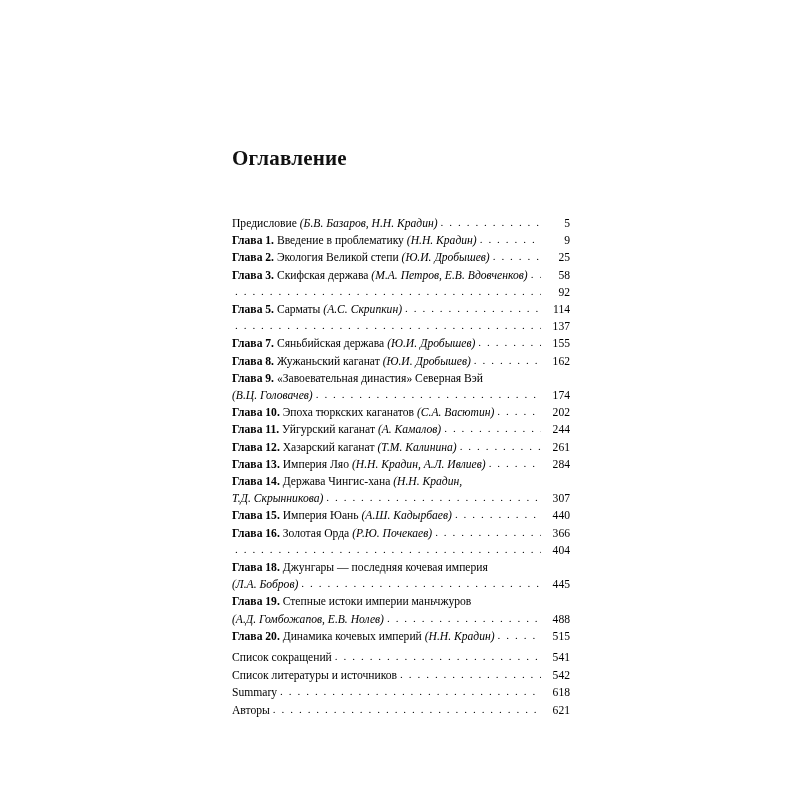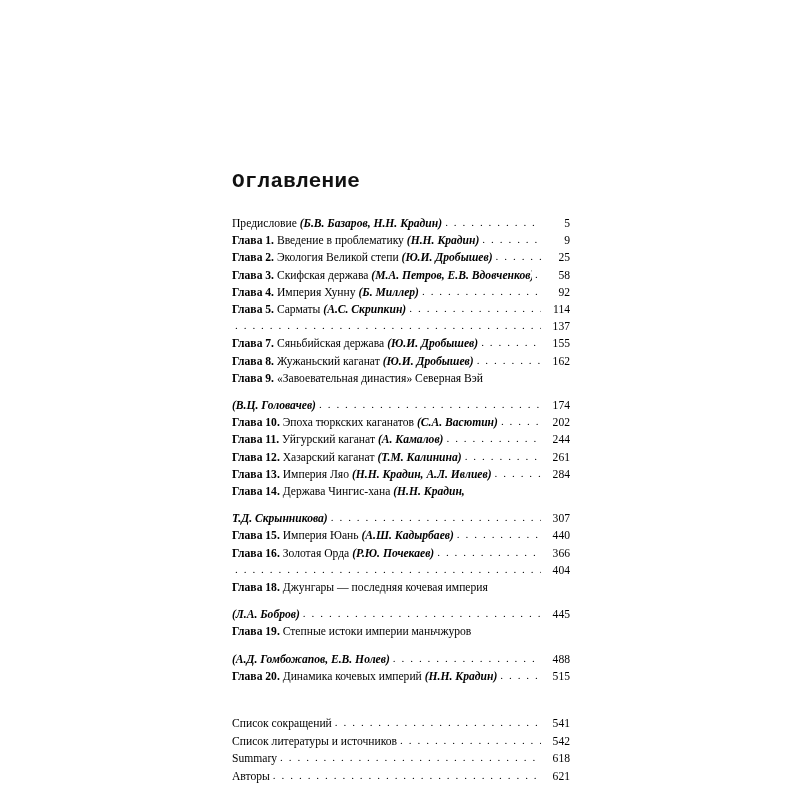--- a/index.html
+++ b/index.html
@@ -17,26 +17,25 @@
   .page {
     position: relative;
     width: 800px;
     height: 800px;
     background: #ffffff;
   }
   .title {
     position: absolute;
     left: 232px;
     top: 146px;
-    font-family: Liberation Mono, monospace;
+    font-family: Liberation Serif, serif;
     font-weight: bold;
     font-size: 21px;
     letter-spacing: 0.2px;
     color: #111111;
-    margin-top: 24px;
   }
   .toc {
     position: absolute;
     left: 232px;
     top: 215px;
     width: 338px;
   }
   .entry {
     display: flex;
     align-items: baseline;
@@ -63,31 +62,30 @@
   .entry .page-num {
     flex: 0 0 auto;
     width: 26px;
     text-align: right;
     font-size: 11.6px;
   }
   .entry.cont .text {
     max-width: 310px;
   }
   .entry.second-line {
-    margin-top: 10px;
+    margin-top: 0;
   }
   b.lead {
     font-weight: bold;
   }
   i.auth {
     font-style: italic;
-    font-weight: bold;
   }
   .tail {
-    margin-top: 30px;
+    margin-top: 4px;
   }
   .tail .entry {
     line-height: 16.6px;
   }
   .noleader .leader {
     visibility: hidden;
   }
 </style>
 </head>
 <body>
@@ -112,21 +110,20 @@
           <span class="text"><b class="lead">Глава 2. </b>Экология Великой степи <i class="auth">(Ю.И. Дробышев)</i></span>
           <span class="leader">. . . . . . . . . . . . . . . . . . . . . . . . . . . . . . . . . . . . . . . . . . . . . . . . . . . . . . . . . . . </span>
           <span class="page-num">25</span>
         </div>
         <div class="entry">
           <span class="text"><b class="lead">Глава 3. </b>Скифская держава <i class="auth">(М.А. Петров, Е.В. Вдовченков)</i></span>
           <span class="leader">. . . . . . . . . . . . . . . . . . . . . . . . . . . . . . . . . . . . . . . . . . . . . . . . . . . . . . . . . . . </span>
           <span class="page-num">58</span>
         </div>
         <div class="entry">
-          <span class="text"><b class="lead">Глава 4. </b>Империя Хунну <i class="auth">(Б. Миллер)</i></span>
           <span class="leader">. . . . . . . . . . . . . . . . . . . . . . . . . . . . . . . . . . . . . . . . . . . . . . . . . . . . . . . . . . . </span>
           <span class="page-num">92</span>
         </div>
         <div class="entry">
           <span class="text"><b class="lead">Глава 5. </b>Сарматы <i class="auth">(А.С. Скрипкин)</i></span>
           <span class="leader">. . . . . . . . . . . . . . . . . . . . . . . . . . . . . . . . . . . . . . . . . . . . . . . . . . . . . . . . . . . </span>
           <span class="page-num">114</span>
         </div>
         <div class="entry">
           <span class="leader">. . . . . . . . . . . . . . . . . . . . . . . . . . . . . . . . . . . . . . . . . . . . . . . . . . . . . . . . . . . </span>

